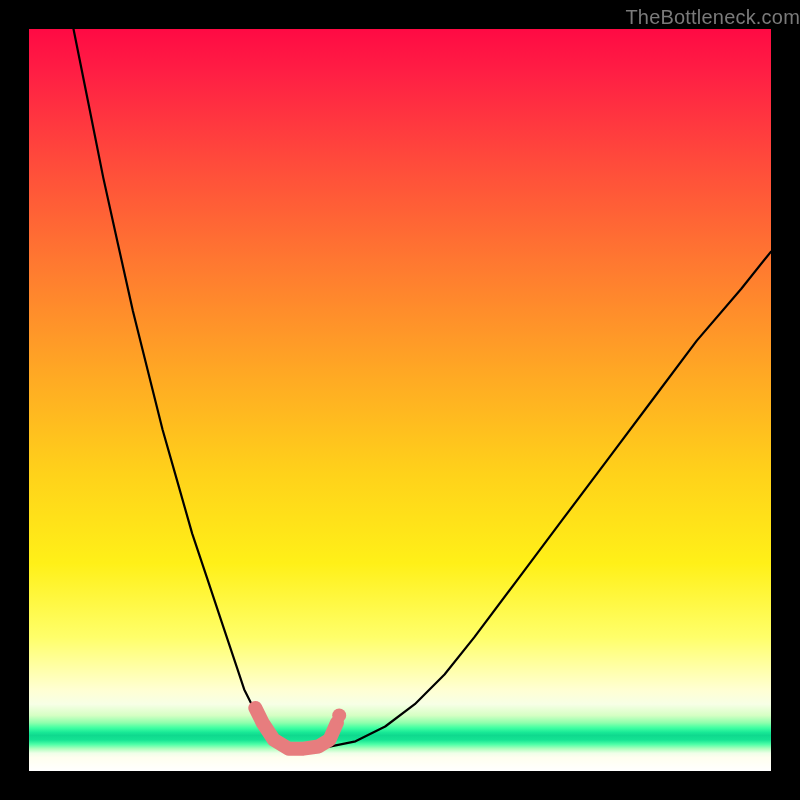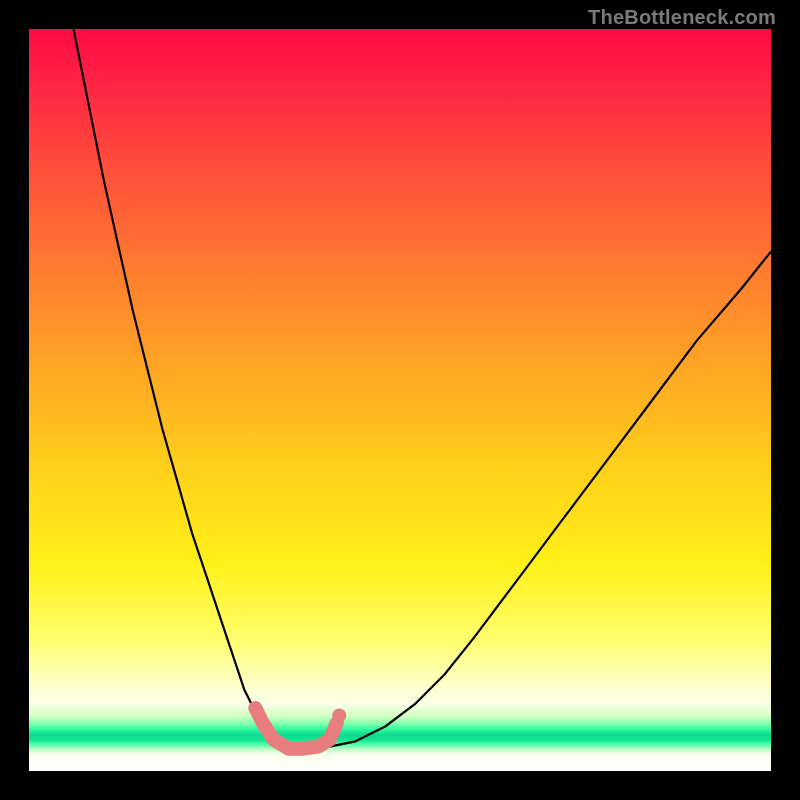--- a/index.html
+++ b/index.html
@@ -47,24 +47,24 @@
       #4effa7 96.4%,
       #b0ffbf 97%,
       #f0ffe9 97.6%,
       #ffffef 98.2%,
       #ffffff 100%
     );
   }
   .watermark {
     position: absolute;
     top: 6px;
-    right: 24px;
+    right: 0;
     color: #7a7a7a;
     font-size: 20px;
-    font-weight: 700;
+    font-weight: 400;
     letter-spacing: 0.2px;
     user-select: none;
   }
   svg.curve {
     position: absolute;
     left: 0;
     top: 0;
     width: 742px;
     height: 742px;
     overflow: visible;

